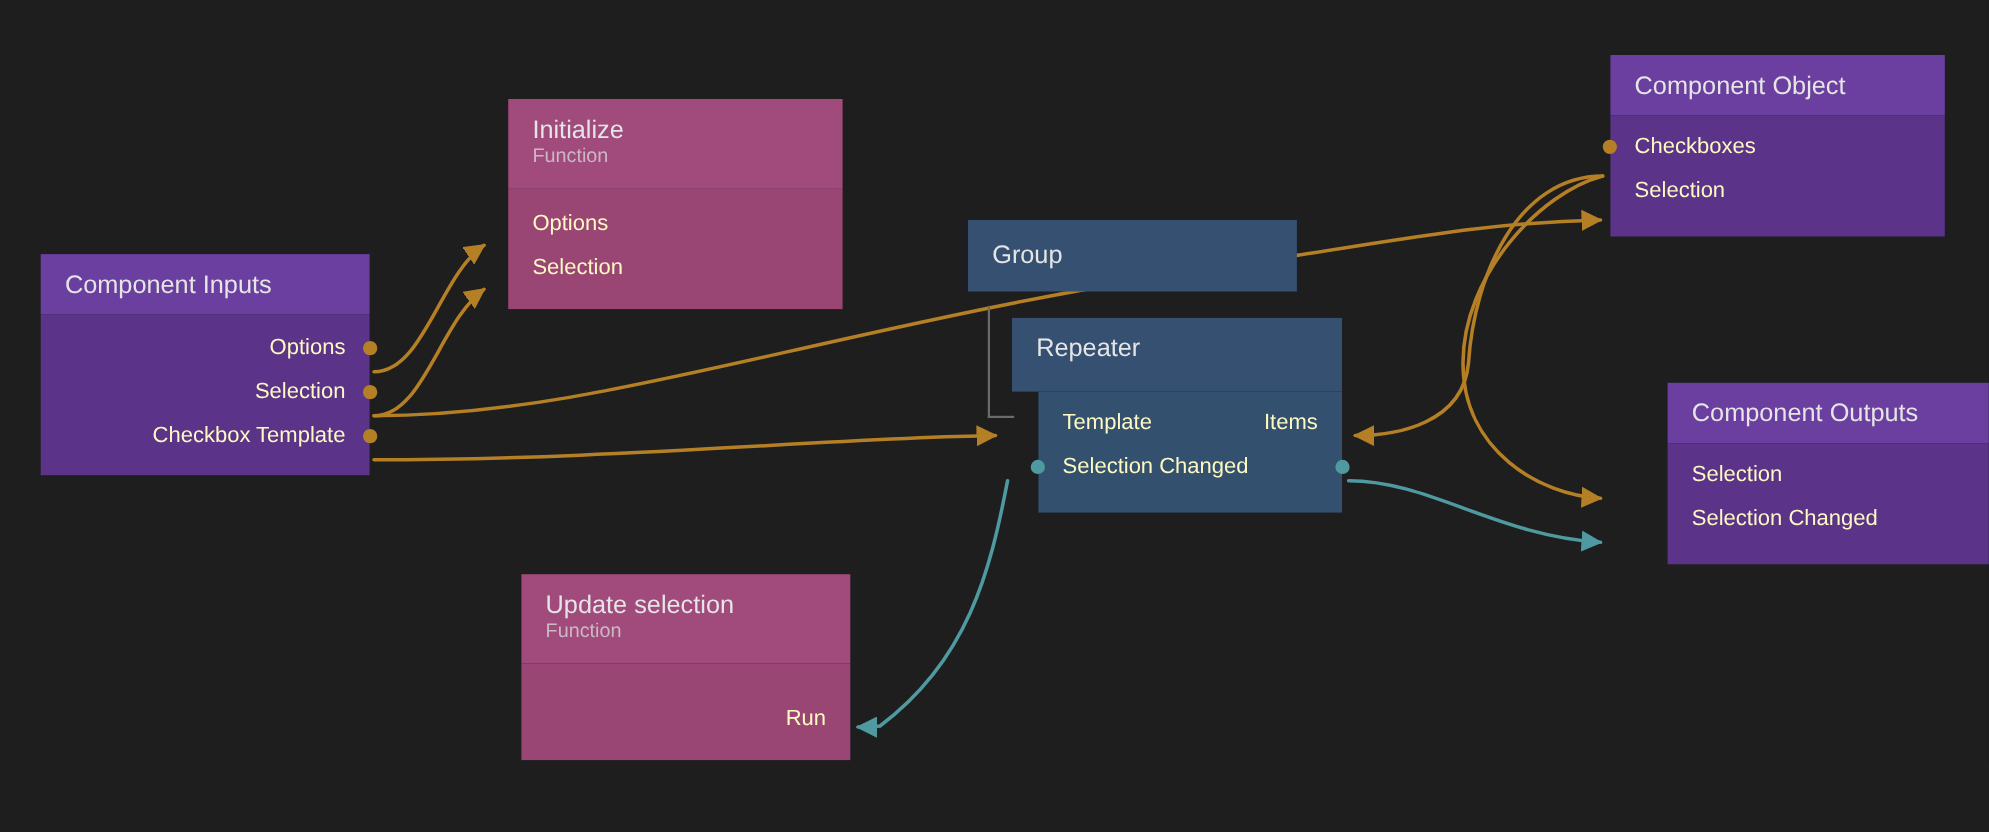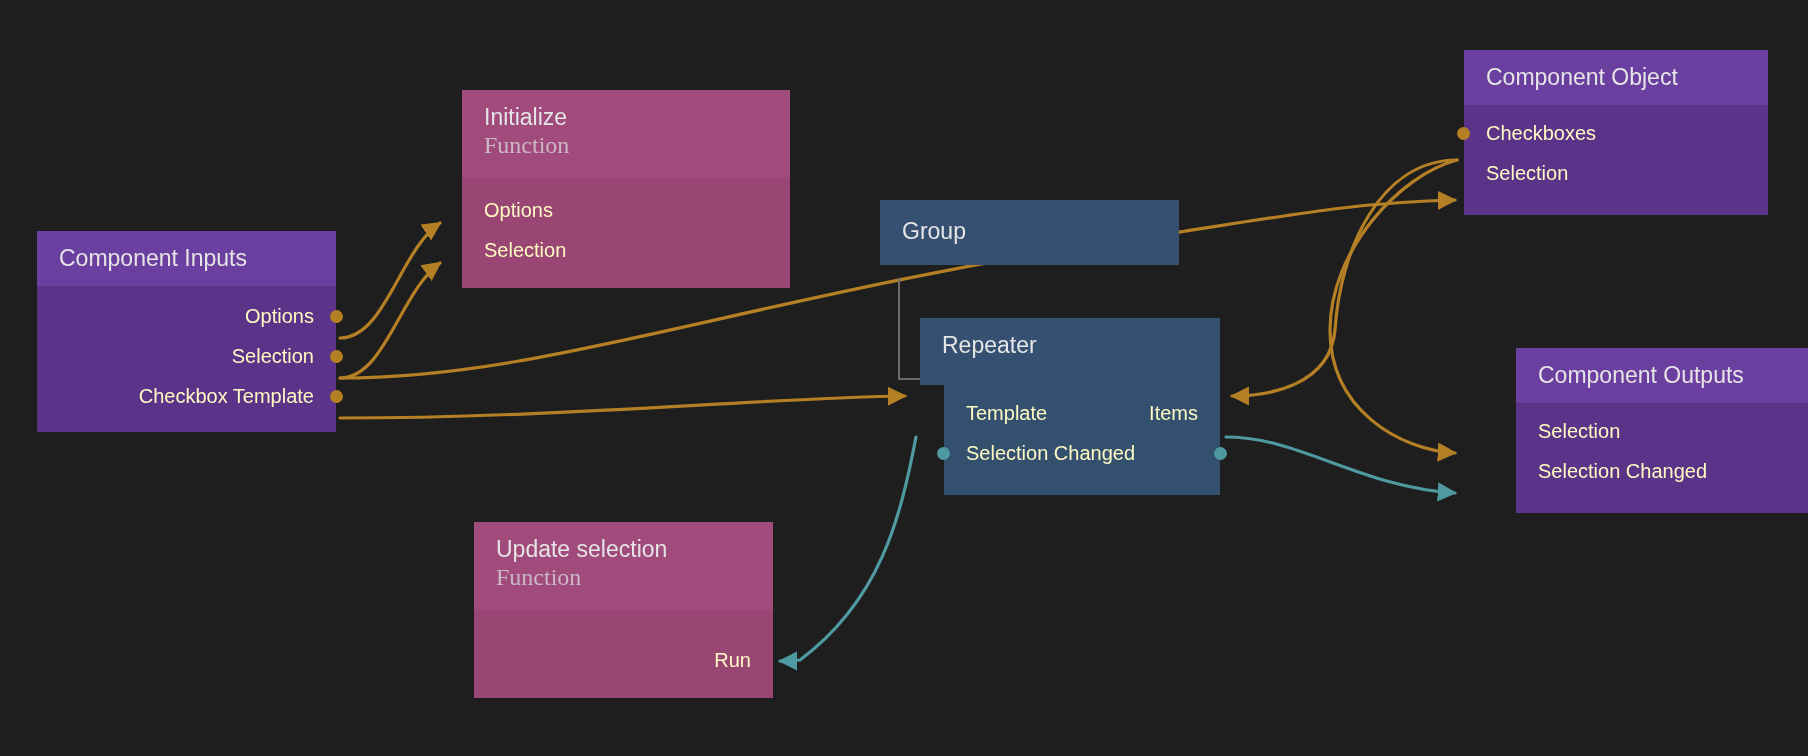--- a/index.html
+++ b/index.html
@@ -38,25 +38,24 @@
     box-sizing: border-box;
     padding: 14px 22px 14px 22px;
   }
   .node-title {
     font-size: 23px;
     color: #e5e5e5;
     line-height: 1.18;
     white-space: nowrap;
   }
   .node-subtitle {
-    font-size: 24px;
+    font-size: 18px;
     color: #cbb8c4;
     line-height: 1.22;
     white-space: nowrap;
-    font-family: Liberation Serif, serif;
   }
   .node-body {
     box-sizing: border-box;
     padding: 10px 0 16px 0;
   }
   .port-row {
     position: relative;
     display: flex;
     align-items: center;
     height: 40px;
@@ -158,21 +157,21 @@
         <span class="port-label">Selection</span>
         <span class="dot amber" style="right:-7px; top:14px;"></span>
       </div>
       <div class="port-row right">
         <span class="port-label">Checkbox Template</span>
         <span class="dot amber" style="right:-7px; top:14px;"></span>
       </div>
     </div>
   </div>
 
-  <div class="node n-pink" style="left:462px; top:90px; width:328px;">
+  <div class="node n-pink" style="left:462px; top:90px; width:304px;">
     <div class="node-header" style="padding-bottom:18px;">
       <div class="node-title">Initialize</div>
       <div class="node-subtitle">Function</div>
     </div>
     <div class="node-body" style="padding-top:12px; padding-bottom:18px;">
       <div class="port-row left">
         <span class="port-label">Options</span>
       </div>
       <div class="port-row left">
         <span class="port-label">Selection</span>
@@ -182,21 +181,21 @@
 
   <div class="node n-blue" style="left:880px; top:200px; width:299px;">
     <div class="node-header" style="padding-top:18px; padding-bottom:20px;">
       <div class="node-title">Group</div>
     </div>
   </div>
 
   <div class="group-bracket" style="left:898px; top:278px; width:22px; height:100px;"></div>
 
   <div class="node n-blue" style="left:920px; top:289px; width:300px;">
-    <div class="node-header" style="padding-bottom:26px;margin-top:29px;">
+    <div class="node-header" style="padding-bottom:26px;">
       <div class="node-title">Repeater</div>
     </div>
     <div class="node-body" style="padding-top:8px; padding-bottom:22px;margin-left:24px;">
       <div class="port-row both">
         <span class="port-label">Template</span>
         <span class="port-label">Items</span>
       </div>
       <div class="port-row left">
         <span class="port-label">Selection Changed</span>
         <span class="dot teal" style="left:-7px; top:14px;"></span>

